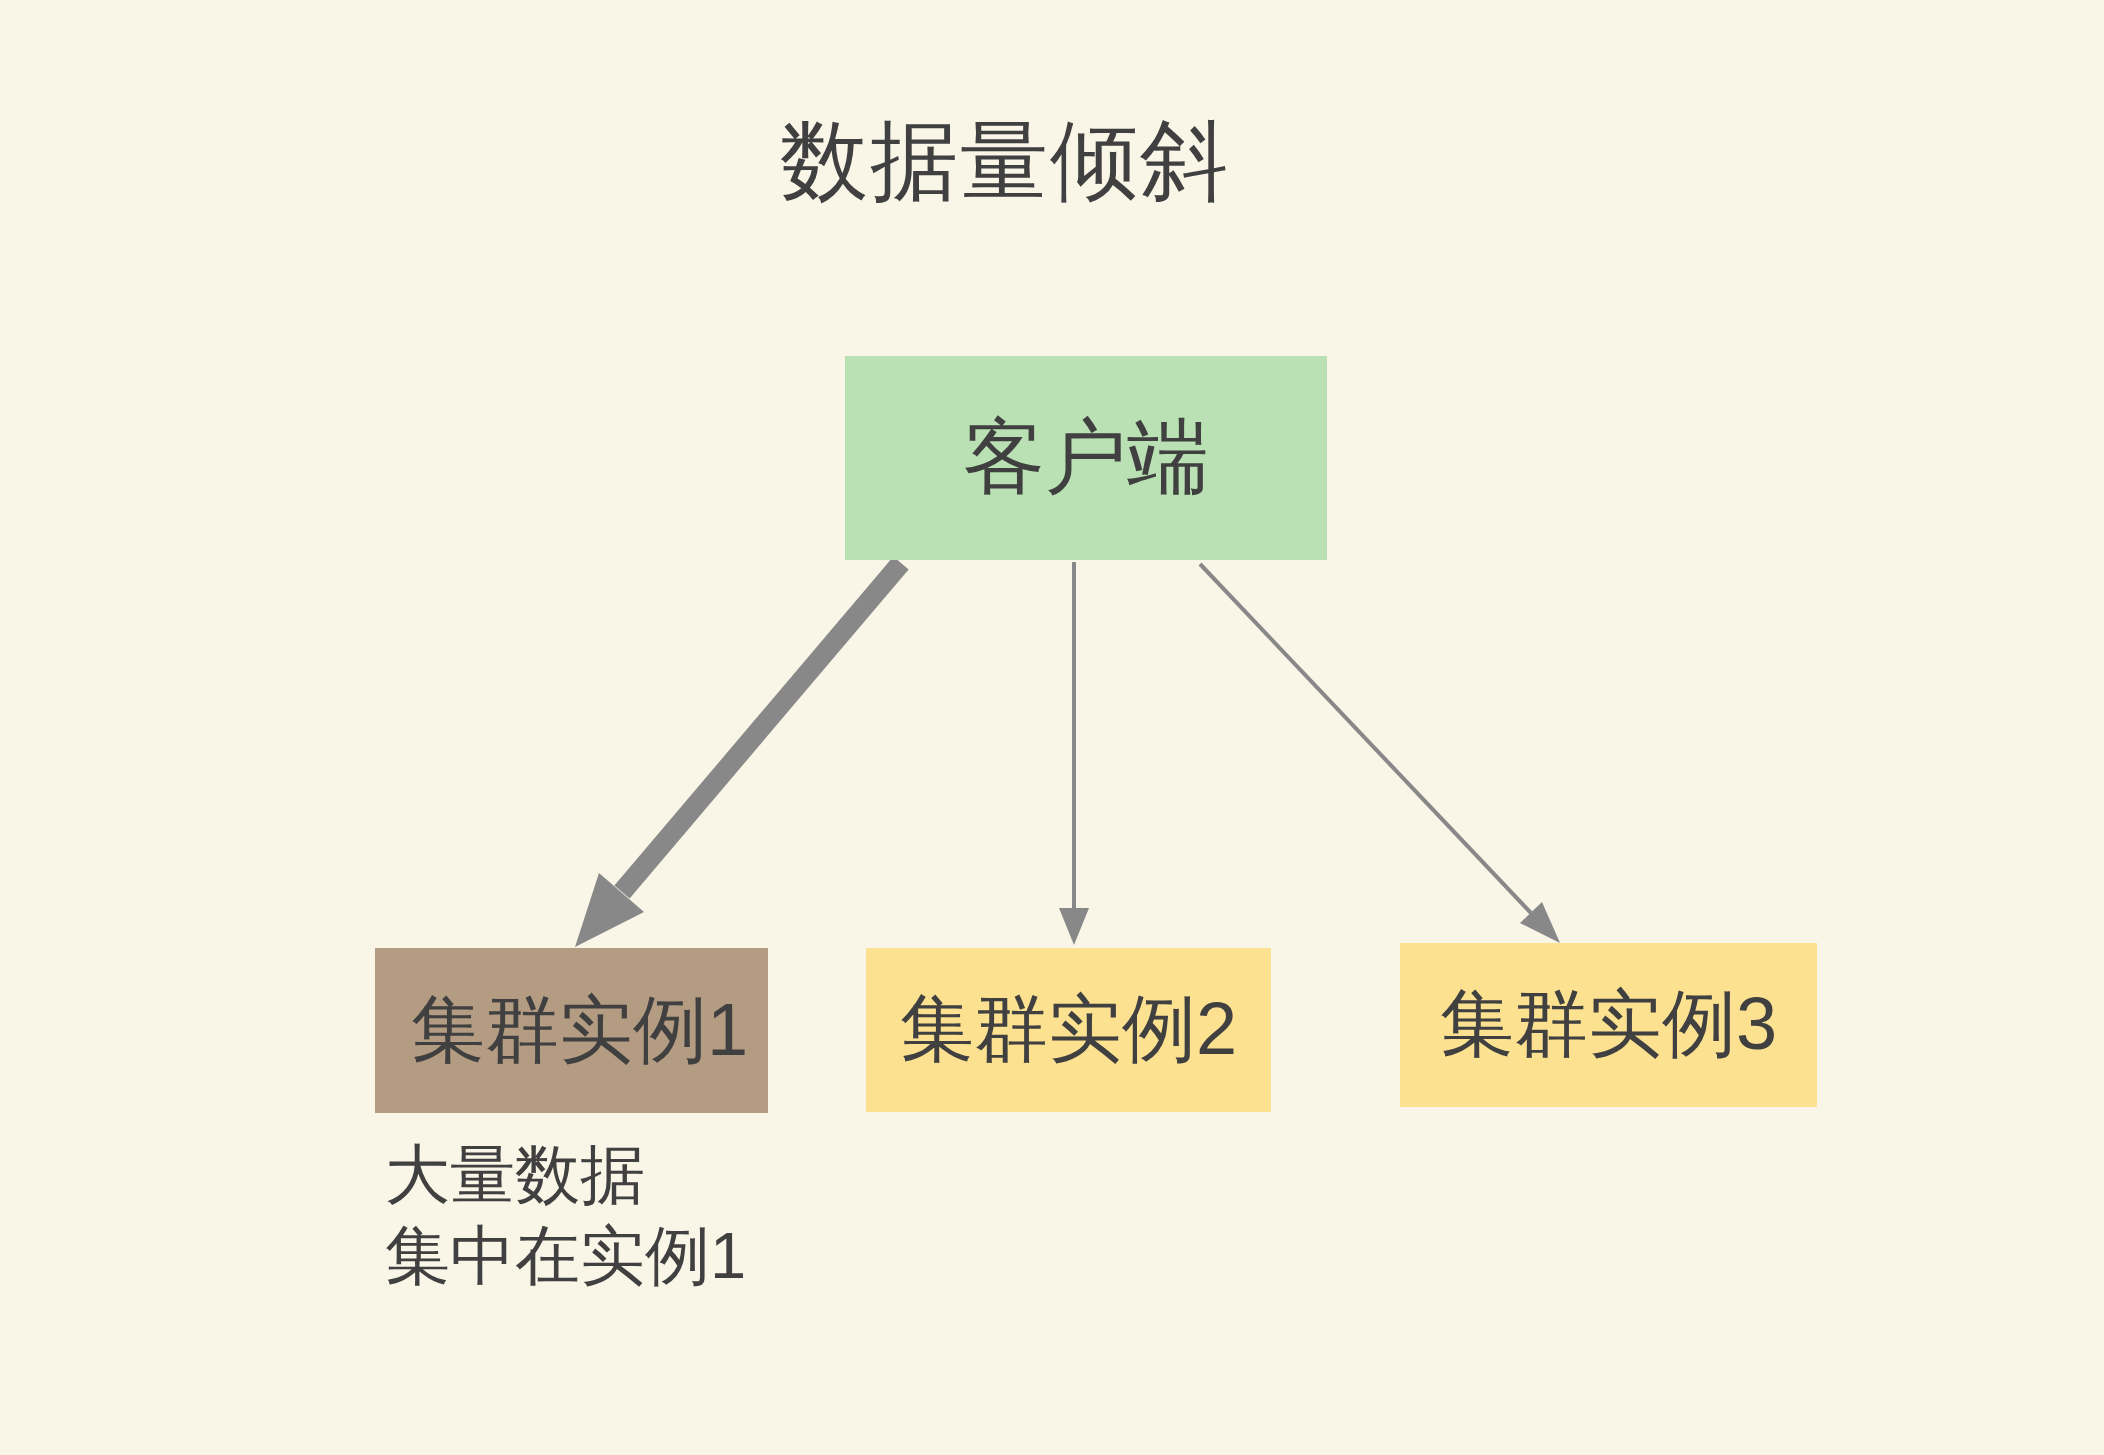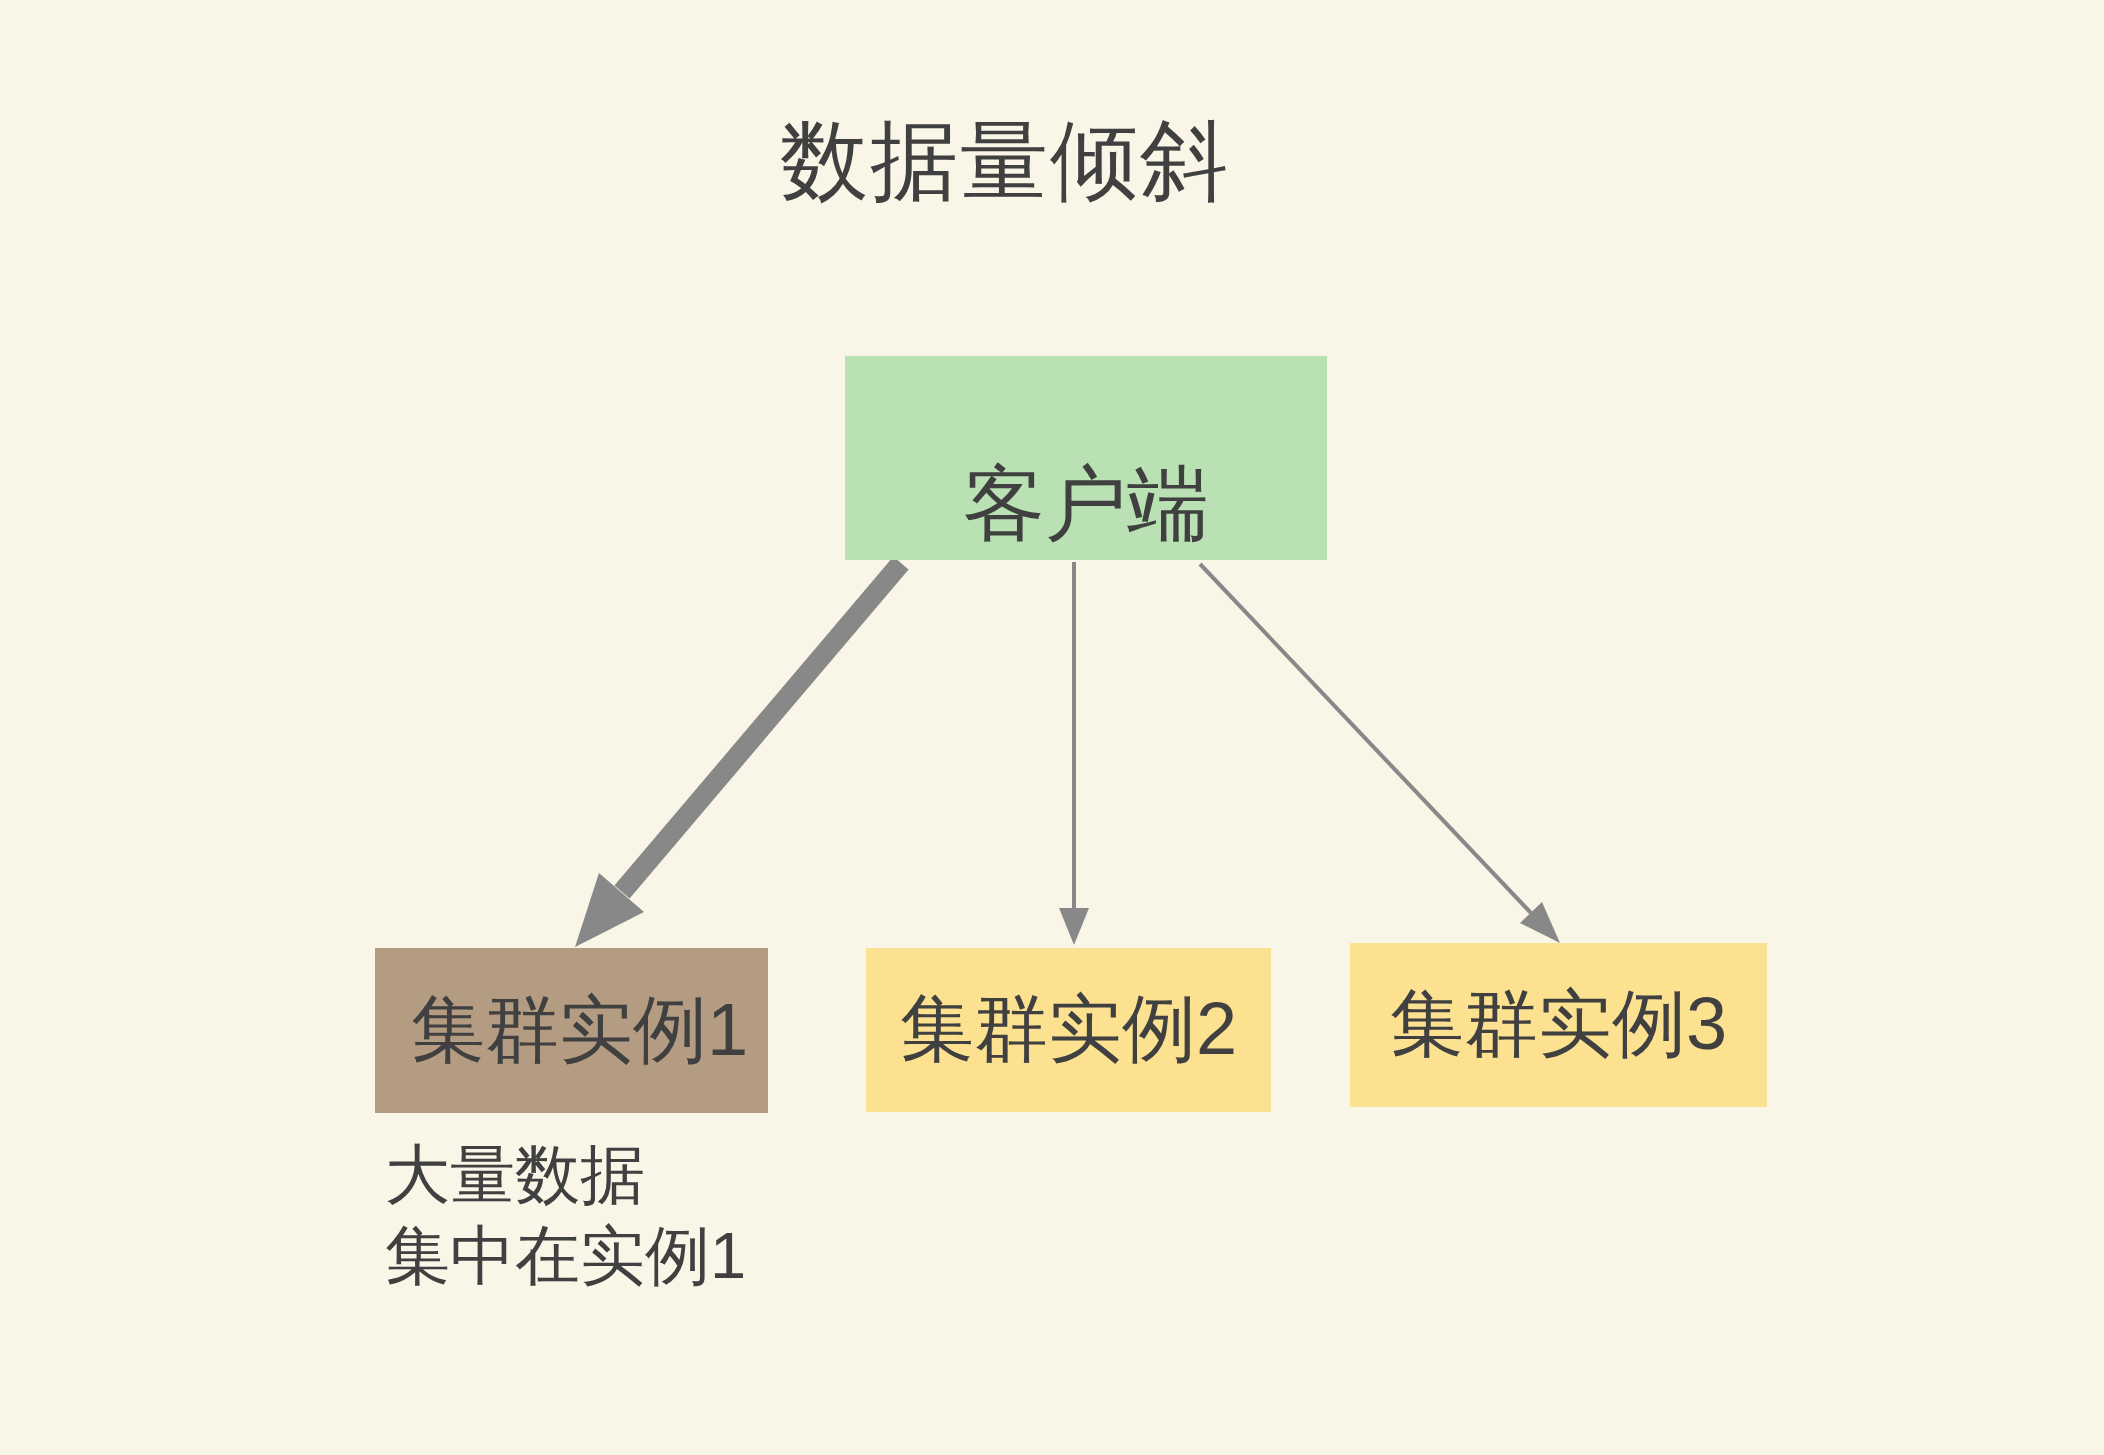--- a/index.html
+++ b/index.html
@@ -36,21 +36,21 @@
     justify-content: center;
     text-align: center;
   }
   .node .label {
     font-weight: 500;
     white-space: nowrap;
   }
   .node-client { left: 845px; top: 356px; width: 482px; height: 204px; font-size: 82px; }
   .node-inst1  { left: 375px; top: 948px; width: 393px; height: 165px; font-size: 74px; }
   .node-inst2  { left: 866px; top: 948px; width: 405px; height: 164px; font-size: 74px; }
-  .node-inst3  { left: 1350px; top: 943px; width: 417px; height: 164px; font-size: 74px; }
+  .node-inst3  { left: 1400px; top: 943px; width: 417px; height: 164px; font-size: 74px; }
   .annotation {
     position: absolute;
     font-size: 65px;
     line-height: 81px;
     font-weight: 400;
     white-space: nowrap;
   }
   .anno-requests { left: 385px; top: 578px; }
   .anno-data     { left: 385px; top: 1134px; }
   .anno-line { display: block; }
@@ -73,21 +73,21 @@
       <line x1="1074" y1="562" x2="1074" y2="908" stroke="#888888" stroke-width="4"></line>
       <polygon points="1074,945 1059,908 1089,908" fill="#888888"></polygon>
     </g>
 
     <g>
       <line x1="1200" y1="564" x2="1531" y2="913" stroke="#888888" stroke-width="4"></line>
       <polygon points="1560,943 1520,923 1542,902" fill="#888888"></polygon>
     </g>
   </svg>
 
-  <div class="node node-client" style="background-color: rgb(185, 225, 179); align-items: flex-end;">
+  <div class="node node-client" style="background-color: rgb(185, 225, 179);">
     <span class="label">客户端</span>
   </div>
 
   <div class="node node-inst1" style="background-color: rgb(180, 156, 131); padding-left: 16px;">
     <span class="label">集群实例1</span>
   </div>
 
   <div class="node node-inst2" style="background-color: rgb(251, 225, 144);">
     <span class="label">集群实例2</span>
   </div>

